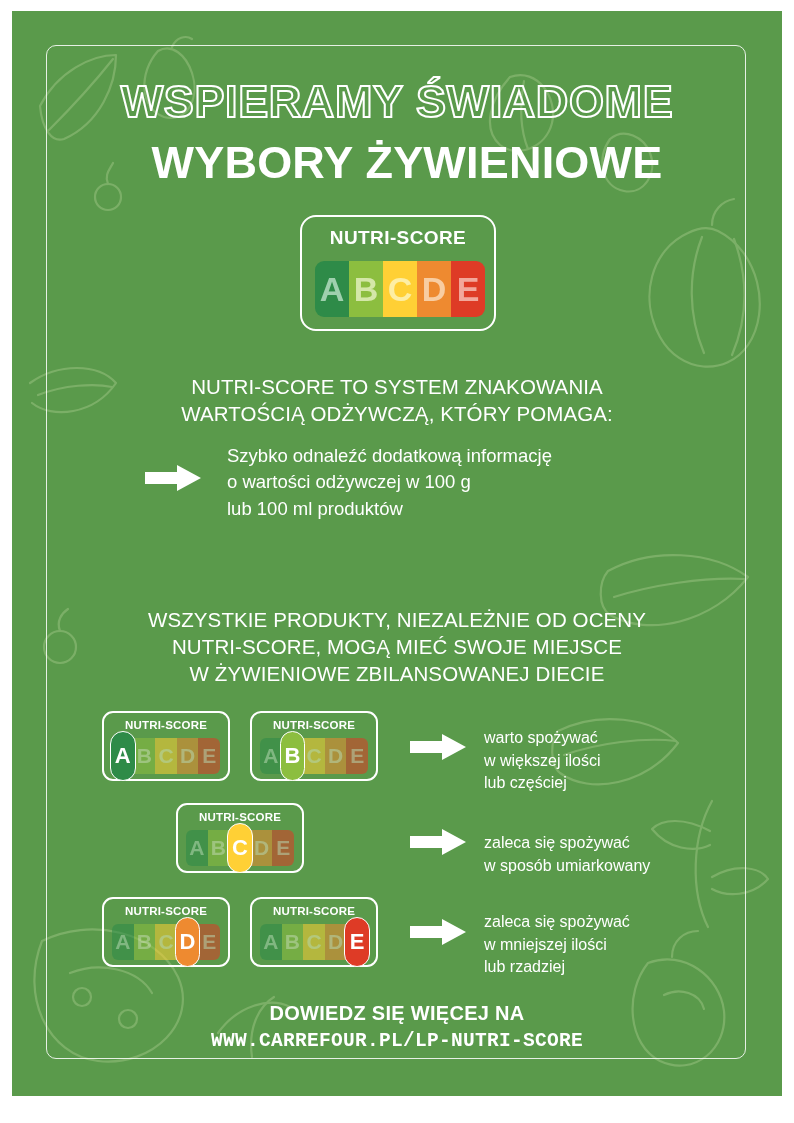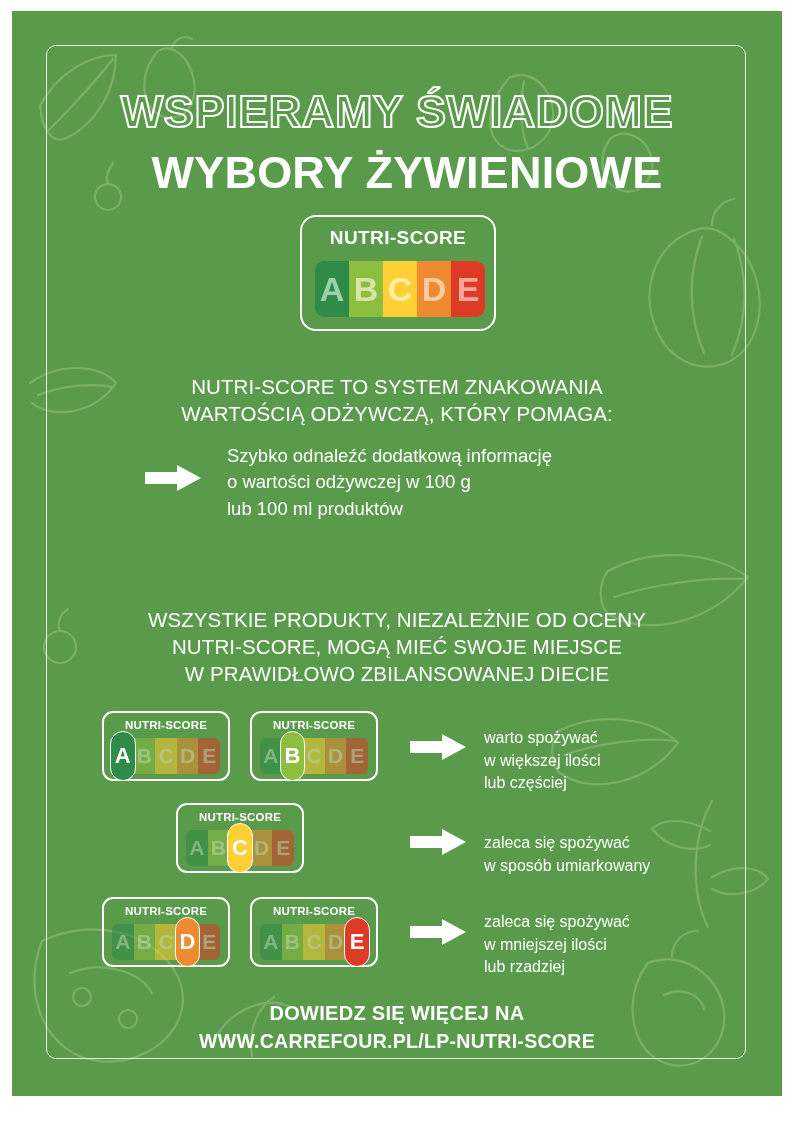--- a/index.html
+++ b/index.html
@@ -63,21 +63,20 @@
   }
   .headline-outline {
     font-size: 45px;
     font-weight: bold;
     letter-spacing: 0.6px;
     color: transparent;
     -webkit-text-stroke: 2px #ffffff;
     text-stroke: 2px #ffffff;
     line-height: 1.0;
     white-space: nowrap;
-    margin-top: 10px;
   }
   .headline-solid {
     font-size: 45px;
     font-weight: bold;
     letter-spacing: 0.2px;
     color: #ffffff;
     line-height: 1.0;
     margin-top: 16px;
     white-space: nowrap;
     padding-left: 20px;
@@ -226,21 +225,21 @@
   .footer {
     position: absolute;
     left: 0;
     width: 770px;
     text-align: center;
     color: #ffffff;
     font-weight: bold;
     line-height: 1.45;
   }
   #footer-cta { top: 988px; font-size: 20px; letter-spacing: 0.3px; }
-  #footer-url { top: 1016px; font-size: 19.5px; letter-spacing: 0.3px; }
+  #footer-url { top: 1016px; font-size: 19.5px; letter-spacing: 0.3px; font-family: Liberation Mono, monospace; }
 </style>
 </head>
 <body>
 
 <div id="poster">
 
   <svg id="decor" viewBox="0 0 770 1085" xmlns="http://www.w3.org/2000/svg" aria-hidden="true">
     <g fill="none" stroke="#c9e0a9" stroke-width="2.2" stroke-linecap="round" stroke-linejoin="round">
 
       <path d="M28,95 C46,60 80,44 104,44 C104,74 88,112 52,128 C40,132 30,118 28,95 Z"></path>
@@ -323,21 +322,21 @@
       </svg>
       <div class="bullet-text">Szybko odnaleźć dodatkową informację
 o wartości odżywczej w 100 g
 lub 100 ml produktów</div>
     </div>
 
 
     <div class="sect-head" id="head-all">
       <div>WSZYSTKIE PRODUKTY, NIEZALEŻNIE OD OCENY</div>
       <div>NUTRI-SCORE, MOGĄ MIEĆ SWOJE MIEJSCE</div>
-      <div>W PRAWIDŁOWO ZBILANSOWANEJ DIECIE</div>
+      <div>W ŻYWIENIOWE ZBILANSOWANEJ DIECIE</div>
     </div>
 
     <div id="rec-badges">
         <div class="sm-badge" style="left: 90px; top: 700px;">
           <div class="sb-title">NUTRI-SCORE</div>
           <div class="sb-bar">
             <div class="sb-cell" style="background: rgb(46, 139, 72); color: rgb(159, 208, 174);">A</div>
             <div class="sb-cell sel" style="background: rgb(46, 139, 72); left: -2px;">A</div>
             <div class="sb-cell dim" style="background: rgb(140, 190, 63); color: rgb(212, 231, 168);">B</div>
             <div class="sb-cell dim" style="background: rgb(255, 208, 53); color: rgb(253, 238, 164);">C</div>

